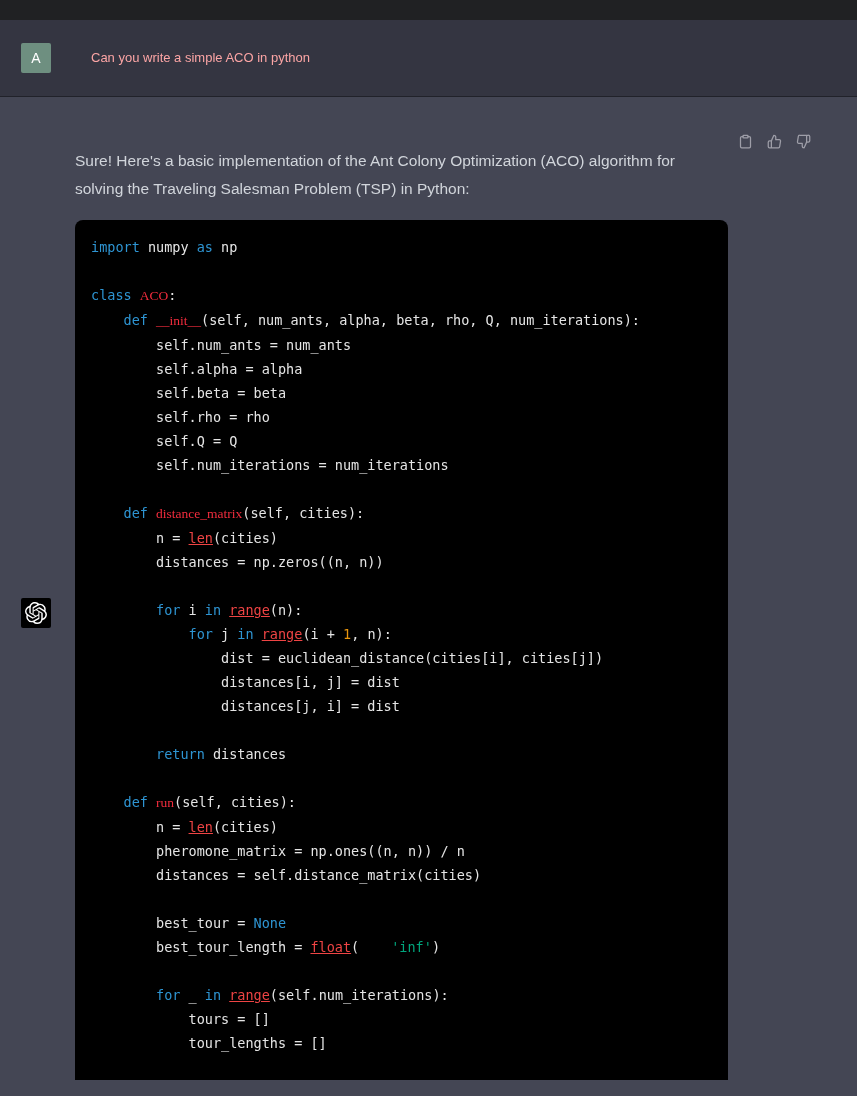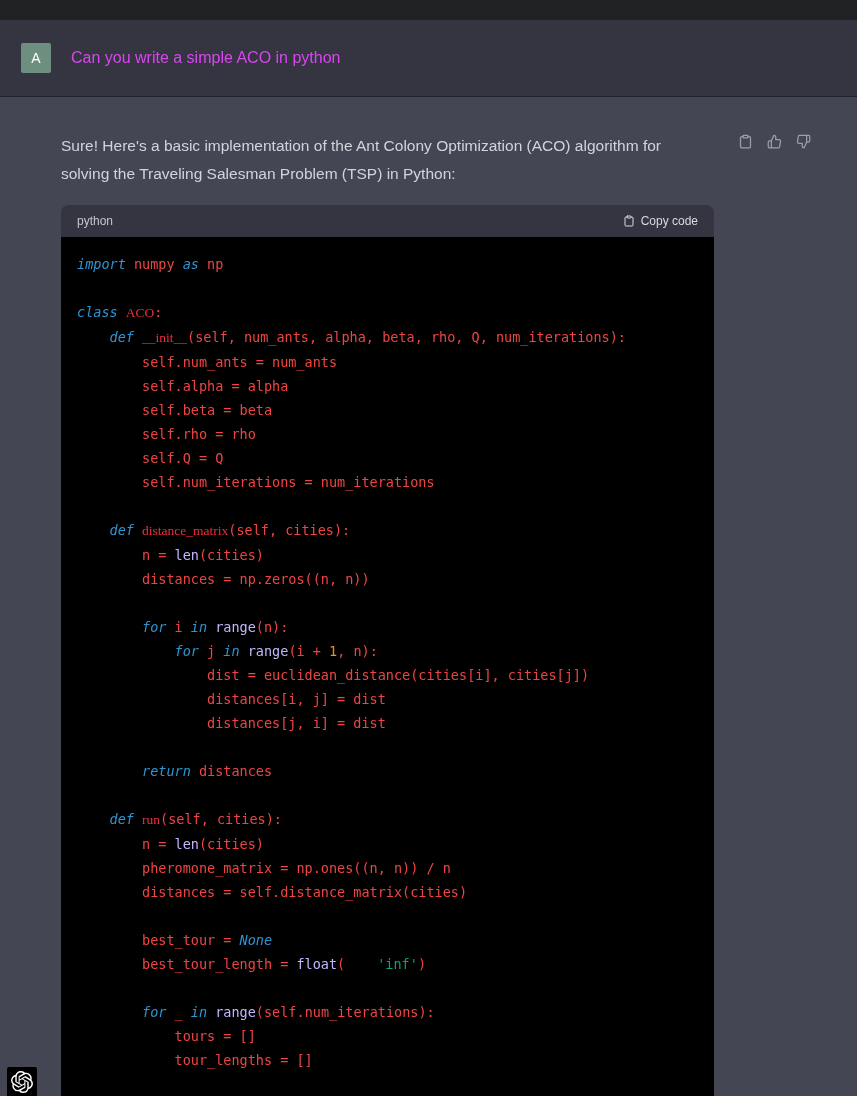--- a/index.html
+++ b/index.html
@@ -16,28 +16,28 @@
     display: flex;
     align-items: flex-start;
     padding: 23px 0 23px 21px;
     border-bottom: 1px solid rgba(0,0,0,0.35);
   }
   .avatar {
     width: 30px; height: 30px; border-radius: 2px; flex: none;
     display: flex; align-items: center; justify-content: center;
   }
   .user-avatar { background: #6e8f80; color: #ffffff; font-size: 14px; }
-  .user-text { margin-left: 20px; color: #d946ef; font-size: 16px; line-height: 30px; }
+  .user-text { margin-left: 40px; color: #fca5a5; font-size: 13px; line-height: 30px; }
 
   .assistant-row {
     position: relative;
     background: #444654;
     display: flex;
-    align-items: flex-end;
-    padding: 31px 0 0 7px;
+    align-items: center;
+    padding: 31px 0 0 21px;
     height: 1000px;
   }
   .bot-avatar { background: #000000; }
   .assistant-content { margin-left: 24px; width: 653px; }
   .assistant-text {
     color: #d1d5db; font-size: 15.5px; line-height: 28px;
     max-width: 650px; margin: 2px 0 17px 0;
   }
 
   .action-icons { position: absolute; top: 36px; right: 45px; display: flex; gap: 13px; }
@@ -62,24 +62,24 @@
   }
   .code-body {
     background: #000000; height: 860px; padding: 15px 16px; margin: 0;
     overflow: hidden;
   }
   .code-line {
     font-family: "DejaVu Sans Mono", monospace;
     font-size: 13.5px; line-height: 24px; min-height: 24px;
     white-space: pre; color: #ffffff;
   }
-  .tok-pl { color: #ef4444; }
-  .tok-kw { color: #2e95d3; font-style: italic; }
+  .tok-pl { color: #e5e5e5; }
+  .tok-kw { color: #2e95d3; }
   .tok-ti { color: #f22c3d; font-family: Liberation Serif, serif; }
-  .tok-bi { color: #c4b5fd; }
+  .tok-bi { color: #ef4444; text-decoration: underline; }
   .tok-st { color: #00a67d; margin-left: 32px; }
   .tok-nu { color: #e9950c; }
 </style>
 </head>
 <body>
 
 <div>
 
   <div class="top-bar"></div>
 
@@ -94,30 +94,20 @@
     <div class="avatar bot-avatar">
       <svg width="22" height="22" viewBox="0 0 24 24" fill="#ffffff">
         <path d="M22.2819 9.8211a5.9847 5.9847 0 0 0-.5157-4.9108 6.0462 6.0462 0 0 0-6.5098-2.9A6.0651 6.0651 0 0 0 4.9807 4.1818a5.9847 5.9847 0 0 0-3.9977 2.9 6.0462 6.0462 0 0 0 .7427 7.0966 5.98 5.98 0 0 0 .511 4.9107 6.051 6.051 0 0 0 6.5146 2.9001A5.9847 5.9847 0 0 0 13.2599 24a6.0557 6.0557 0 0 0 5.7718-4.2058 5.9894 5.9894 0 0 0 3.9977-2.9001 6.0557 6.0557 0 0 0-.7475-7.073zm-9.022 12.6081a4.4755 4.4755 0 0 1-2.8764-1.0408l.1419-.0804 4.7783-2.7582a.7948.7948 0 0 0 .3927-.6813v-6.7369l2.02 1.1686a.071.071 0 0 1 .038.052v5.5826a4.504 4.504 0 0 1-4.4945 4.4944zm-9.6607-4.1254a4.4708 4.4708 0 0 1-.5346-3.0137l.142.0852 4.783 2.7582a.7712.7712 0 0 0 .7806 0l5.8428-3.3685v2.3324a.0804.0804 0 0 1-.0332.0615L9.74 19.9502a4.4992 4.4992 0 0 1-6.1408-1.6464zM2.3408 7.8956a4.485 4.485 0 0 1 2.3655-1.9728V11.6a.7664.7664 0 0 0 .3879.6765l5.8144 3.3543-2.0201 1.1685a.0757.0757 0 0 1-.071 0l-4.8303-2.7865A4.504 4.504 0 0 1 2.3408 7.8956zm16.5963 3.8558L13.1038 8.364 15.1192 7.2a.0757.0757 0 0 1 .071 0l4.8303 2.7913a4.4944 4.4944 0 0 1-.6765 8.1042v-5.6772a.79.79 0 0 0-.407-.667zm2.0107-3.0231l-.142-.0852-4.7735-2.7818a.7759.7759 0 0 0-.7854 0L9.409 9.2297V6.8974a.0662.0662 0 0 1 .0284-.0615l4.8303-2.7866a4.4992 4.4992 0 0 1 6.6802 4.66zM8.3065 12.863l-2.02-1.1638a.0804.0804 0 0 1-.038-.0567V6.0742a4.4992 4.4992 0 0 1 7.3757-3.4537l-.142.0805L8.704 5.459a.7948.7948 0 0 0-.3927.6813zm1.0976-2.3654l2.602-1.4998 2.6069 1.4998v2.9994l-2.5974 1.4997-2.6067-1.4997z"></path>
       </svg>
     </div>
 
     <div class="assistant-content">
       <p class="assistant-text">Sure! Here's a basic implementation of the Ant Colony Optimization (ACO) algorithm for solving the Traveling Salesman Problem (TSP) in Python:</p>
 
       <div class="code-block">
-        <div class="code-header">
-          <span class="code-lang">python</span>
-          <button class="copy-code-btn">
-            <svg width="12" height="12" viewBox="0 0 24 24" fill="none" stroke="currentColor" stroke-width="2" stroke-linecap="round" stroke-linejoin="round">
-              <path d="M16 4h2a2 2 0 0 1 2 2v14a2 2 0 0 1-2 2H6a2 2 0 0 1-2-2V6a2 2 0 0 1 2-2h2"></path>
-              <rect x="8" y="2" width="8" height="4" rx="1" ry="1"></rect>
-            </svg>
-            <span>Copy code</span>
-          </button>
-        </div>
         <pre class="code-body"><code><div class="code-line"><span class="tok-kw">import</span><span class="tok-pl"> numpy </span><span class="tok-kw">as</span><span class="tok-pl"> np</span></div><div class="code-line">&nbsp;</div><div class="code-line"><span class="tok-kw">class</span><span class="tok-pl"> </span><span class="tok-ti">ACO</span><span class="tok-pl">:</span></div><div class="code-line"><span class="tok-pl">    </span><span class="tok-kw">def</span><span class="tok-pl"> </span><span class="tok-ti">__init__</span><span class="tok-pl">(self, num_ants, alpha, beta, rho, Q, num_iterations):</span></div><div class="code-line"><span class="tok-pl">        self.num_ants = num_ants</span></div><div class="code-line"><span class="tok-pl">        self.alpha = alpha</span></div><div class="code-line"><span class="tok-pl">        self.beta = beta</span></div><div class="code-line"><span class="tok-pl">        self.rho = rho</span></div><div class="code-line"><span class="tok-pl">        self.Q = Q</span></div><div class="code-line"><span class="tok-pl">        self.num_iterations = num_iterations</span></div><div class="code-line">&nbsp;</div><div class="code-line"><span class="tok-pl">    </span><span class="tok-kw">def</span><span class="tok-pl"> </span><span class="tok-ti">distance_matrix</span><span class="tok-pl">(self, cities):</span></div><div class="code-line"><span class="tok-pl">        n = </span><span class="tok-bi">len</span><span class="tok-pl">(cities)</span></div><div class="code-line"><span class="tok-pl">        distances = np.zeros((n, n))</span></div><div class="code-line">&nbsp;</div><div class="code-line"><span class="tok-pl">        </span><span class="tok-kw">for</span><span class="tok-pl"> i </span><span class="tok-kw">in</span><span class="tok-pl"> </span><span class="tok-bi">range</span><span class="tok-pl">(n):</span></div><div class="code-line"><span class="tok-pl">            </span><span class="tok-kw">for</span><span class="tok-pl"> j </span><span class="tok-kw">in</span><span class="tok-pl"> </span><span class="tok-bi">range</span><span class="tok-pl">(i + </span><span class="tok-nu">1</span><span class="tok-pl">, n):</span></div><div class="code-line"><span class="tok-pl">                dist = euclidean_distance(cities[i], cities[j])</span></div><div class="code-line"><span class="tok-pl">                distances[i, j] = dist</span></div><div class="code-line"><span class="tok-pl">                distances[j, i] = dist</span></div><div class="code-line">&nbsp;</div><div class="code-line"><span class="tok-pl">        </span><span class="tok-kw">return</span><span class="tok-pl"> distances</span></div><div class="code-line">&nbsp;</div><div class="code-line"><span class="tok-pl">    </span><span class="tok-kw">def</span><span class="tok-pl"> </span><span class="tok-ti">run</span><span class="tok-pl">(self, cities):</span></div><div class="code-line"><span class="tok-pl">        n = </span><span class="tok-bi">len</span><span class="tok-pl">(cities)</span></div><div class="code-line"><span class="tok-pl">        pheromone_matrix = np.ones((n, n)) / n</span></div><div class="code-line"><span class="tok-pl">        distances = self.distance_matrix(cities)</span></div><div class="code-line">&nbsp;</div><div class="code-line"><span class="tok-pl">        best_tour = </span><span class="tok-kw">None</span></div><div class="code-line"><span class="tok-pl">        best_tour_length = </span><span class="tok-bi">float</span><span class="tok-pl">(</span><span class="tok-st">'inf'</span><span class="tok-pl">)</span></div><div class="code-line">&nbsp;</div><div class="code-line"><span class="tok-pl">        </span><span class="tok-kw">for</span><span class="tok-pl"> _ </span><span class="tok-kw">in</span><span class="tok-pl"> </span><span class="tok-bi">range</span><span class="tok-pl">(self.num_iterations):</span></div><div class="code-line"><span class="tok-pl">            tours = []</span></div><div class="code-line"><span class="tok-pl">            tour_lengths = []</span></div></code></pre>
       </div>
     </div>
 
     <div class="action-icons">
       <button class="icon-btn">
         <svg width="15" height="15" viewBox="0 0 24 24" fill="none" stroke="currentColor" stroke-width="2" stroke-linecap="round" stroke-linejoin="round">
           <path d="M16 4h2a2 2 0 0 1 2 2v14a2 2 0 0 1-2 2H6a2 2 0 0 1-2-2V6a2 2 0 0 1 2-2h2"></path>
           <rect x="8" y="2" width="8" height="4" rx="1" ry="1"></rect>
         </svg>

